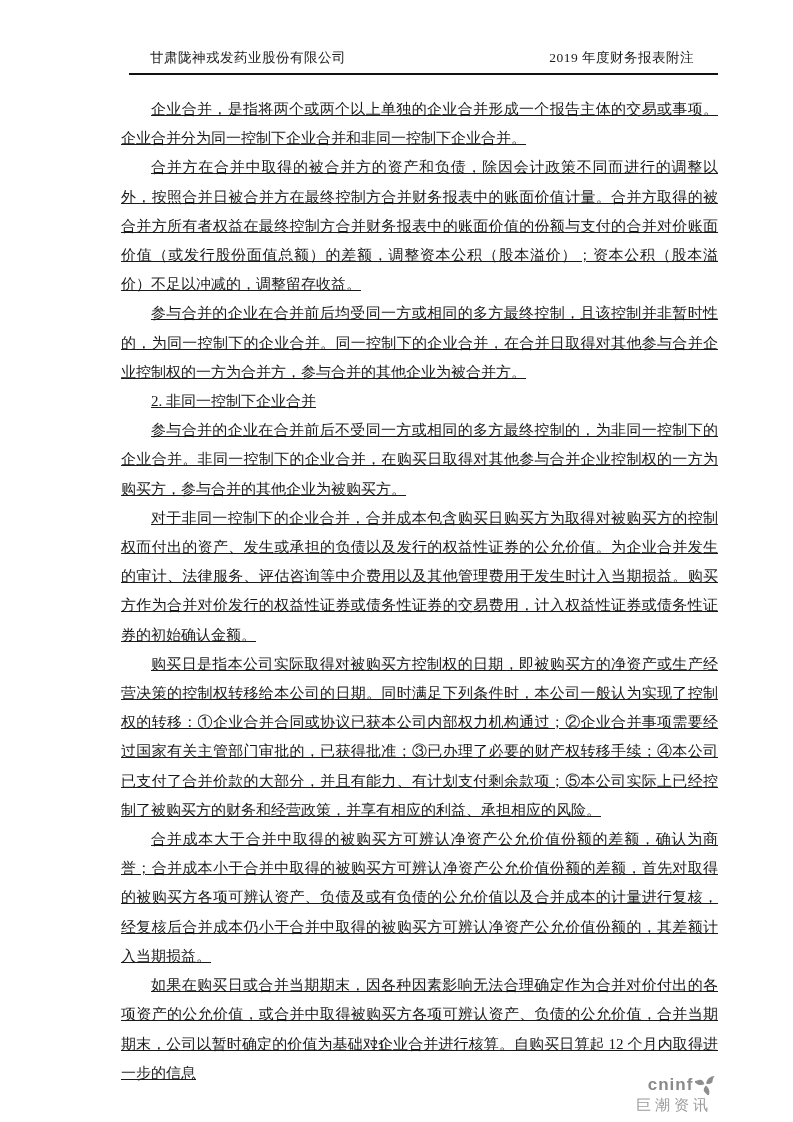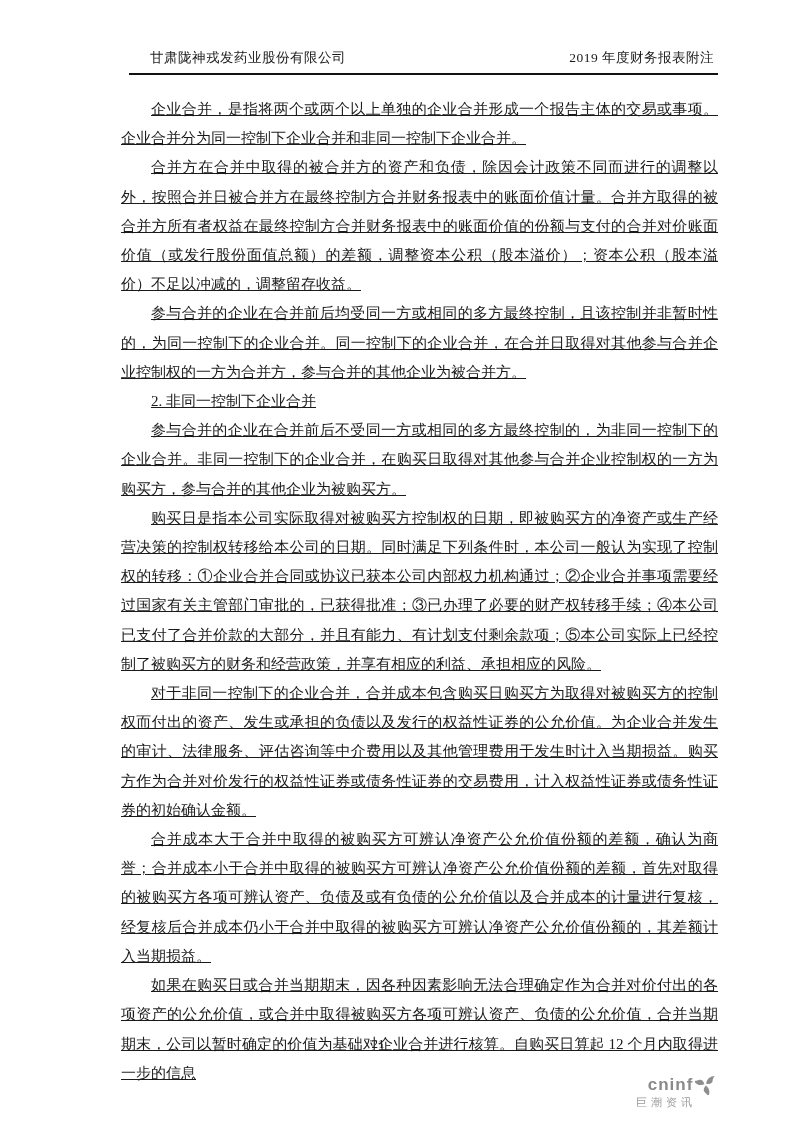--- a/index.html
+++ b/index.html
@@ -26,21 +26,21 @@
     border-bottom: 2px solid #111;
     display: flex;
     align-items: flex-end;
     justify-content: space-between;
     box-sizing: border-box;
     padding-bottom: 6px;
     font-size: 13.5px;
     letter-spacing: 0.5px;
   }
   .header .left { margin-left: 21px; }
-  .header .right { margin-right: 4px; }
+  .header .right { margin-right: 24px; }
   
   .doc-body {
     position: absolute;
     left: 121px;
     top: 95px;
     width: 597px;
     font-size: 15px;
     line-height: 29.2px;
     text-align: justify;
     text-justify: inter-ideograph;
@@ -80,21 +80,21 @@
     gap: 2px;
   }
   .cninfo-brand {
     font-size: 17px;
     font-weight: bold;
     letter-spacing: 1px;
     color: #8a8a8a;
   }
   .cninfo-swirl { width: 21px; height: 21px; flex: 0 0 auto; }
   .cninfo-cn {
-    font-size: 11px;
+    font-size: 15px;
     letter-spacing: 4px;
     margin-top: 1px;
     color: #9a9a9a;
   }
   .cninfo-url {
     font-size: 9.5px;
     margin-top: 18px;
     color: #9a9a9a;
     letter-spacing: 0.2px;
   }
@@ -108,22 +108,22 @@
     <span class="left">甘肃陇神戎发药业股份有限公司</span>
     <span class="right">2019 年度财务报表附注</span>
   </div>
 
   <div class="doc-body">
     <p>企业合并，是指将两个或两个以上单独的企业合并形成一个报告主体的交易或事项。企业合并分为同一控制下企业合并和非同一控制下企业合并。</p>
     <p>合并方在合并中取得的被合并方的资产和负债，除因会计政策不同而进行的调整以外，按照合并日被合并方在最终控制方合并财务报表中的账面价值计量。合并方取得的被合并方所有者权益在最终控制方合并财务报表中的账面价值的份额与支付的合并对价账面价值（或发行股份面值总额）的差额，调整资本公积（股本溢价）；资本公积（股本溢价）不足以冲减的，调整留存收益。</p>
     <p>参与合并的企业在合并前后均受同一方或相同的多方最终控制，且该控制并非暂时性的，为同一控制下的企业合并。同一控制下的企业合并，在合并日取得对其他参与合并企业控制权的一方为合并方，参与合并的其他企业为被合并方。</p>
     <p class="heading">2. 非同一控制下企业合并</p>
     <p>参与合并的企业在合并前后不受同一方或相同的多方最终控制的，为非同一控制下的企业合并。非同一控制下的企业合并，在购买日取得对其他参与合并企业控制权的一方为购买方，参与合并的其他企业为被购买方。</p>
+    <p>对于非同一控制下的企业合并，合并成本包含购买日购买方为取得对被购买方的控制权而付出的资产、发生或承担的负债以及发行的权益性证券的公允价值。为企业合并发生的审计、法律服务、评估咨询等中介费用以及其他管理费用于发生时计入当期损益。购买方作为合并对价发行的权益性证券或债务性证券的交易费用，计入权益性证券或债务性证券的初始确认金额。</p>
     <p>购买日是指本公司实际取得对被购买方控制权的日期，即被购买方的净资产或生产经营决策的控制权转移给本公司的日期。同时满足下列条件时，本公司一般认为实现了控制权的转移：①企业合并合同或协议已获本公司内部权力机构通过；②企业合并事项需要经过国家有关主管部门审批的，已获得批准；③已办理了必要的财产权转移手续；④本公司已支付了合并价款的大部分，并且有能力、有计划支付剩余款项；⑤本公司实际上已经控制了被购买方的财务和经营政策，并享有相应的利益、承担相应的风险。</p>
-    <p>对于非同一控制下的企业合并，合并成本包含购买日购买方为取得对被购买方的控制权而付出的资产、发生或承担的负债以及发行的权益性证券的公允价值。为企业合并发生的审计、法律服务、评估咨询等中介费用以及其他管理费用于发生时计入当期损益。购买方作为合并对价发行的权益性证券或债务性证券的交易费用，计入权益性证券或债务性证券的初始确认金额。</p>
     <p>合并成本大于合并中取得的被购买方可辨认净资产公允价值份额的差额，确认为商誉；合并成本小于合并中取得的被购买方可辨认净资产公允价值份额的差额，首先对取得的被购买方各项可辨认资产、负债及或有负债的公允价值以及合并成本的计量进行复核，经复核后合并成本仍小于合并中取得的被购买方可辨认净资产公允价值份额的，其差额计入当期损益。</p>
     <p>如果在购买日或合并当期期末，因各种因素影响无法合理确定作为合并对价付出的各项资产的公允价值，或合并中取得被购买方各项可辨认资产、负债的公允价值，合并当期期末，公司以暂时确定的价值为基础对企业合并进行核算。自购买日算起 12 个月内取得进一步的信息</p>
   </div>
 
   <div class="page-number">21</div>
 
   <div class="cninfo-logo">
     <div class="cninfo-row">
       <span class="cninfo-brand">cninf</span>
       <span class="cninfo-swirl">

